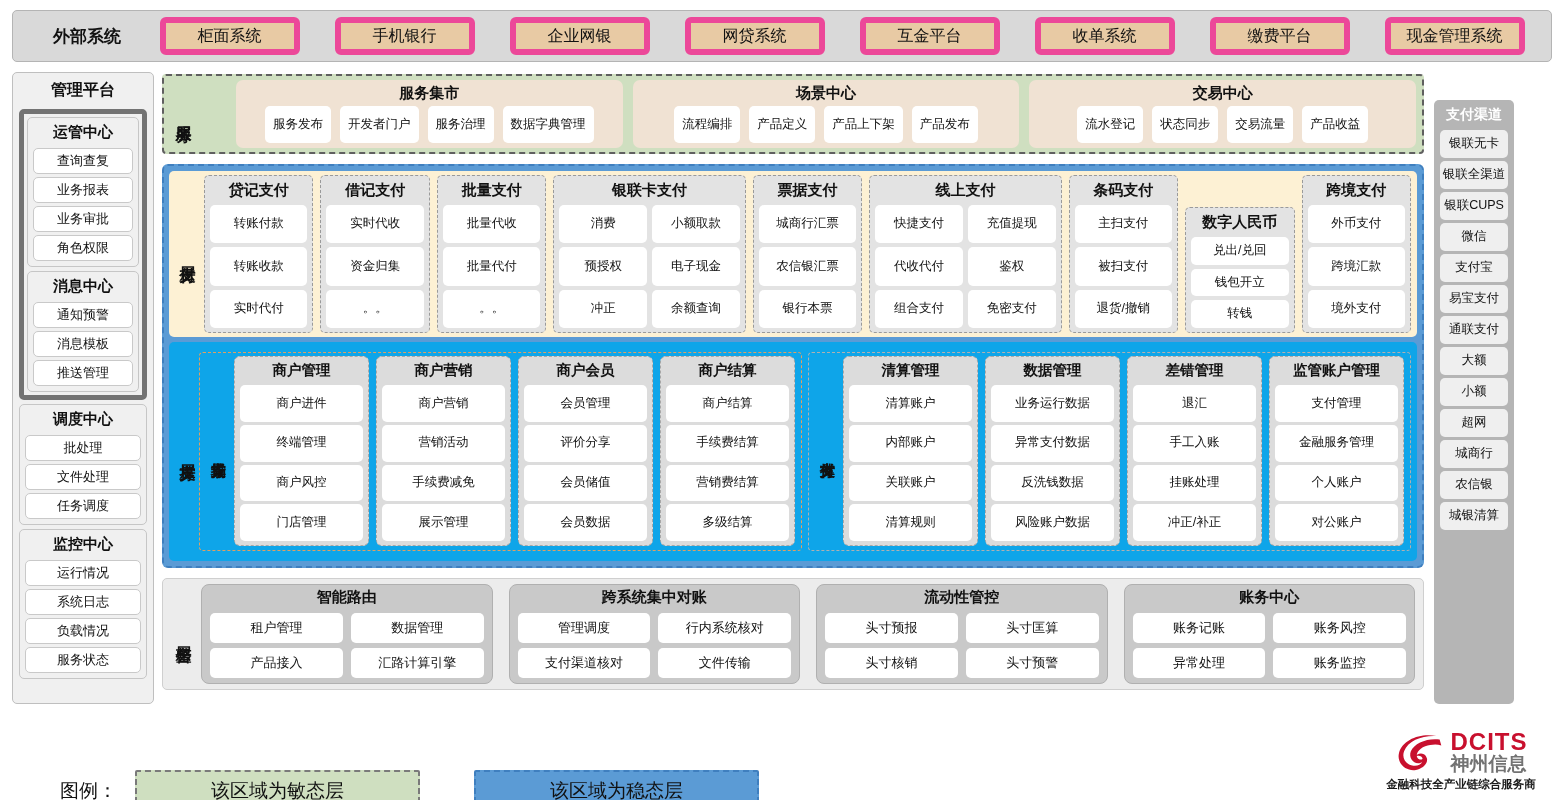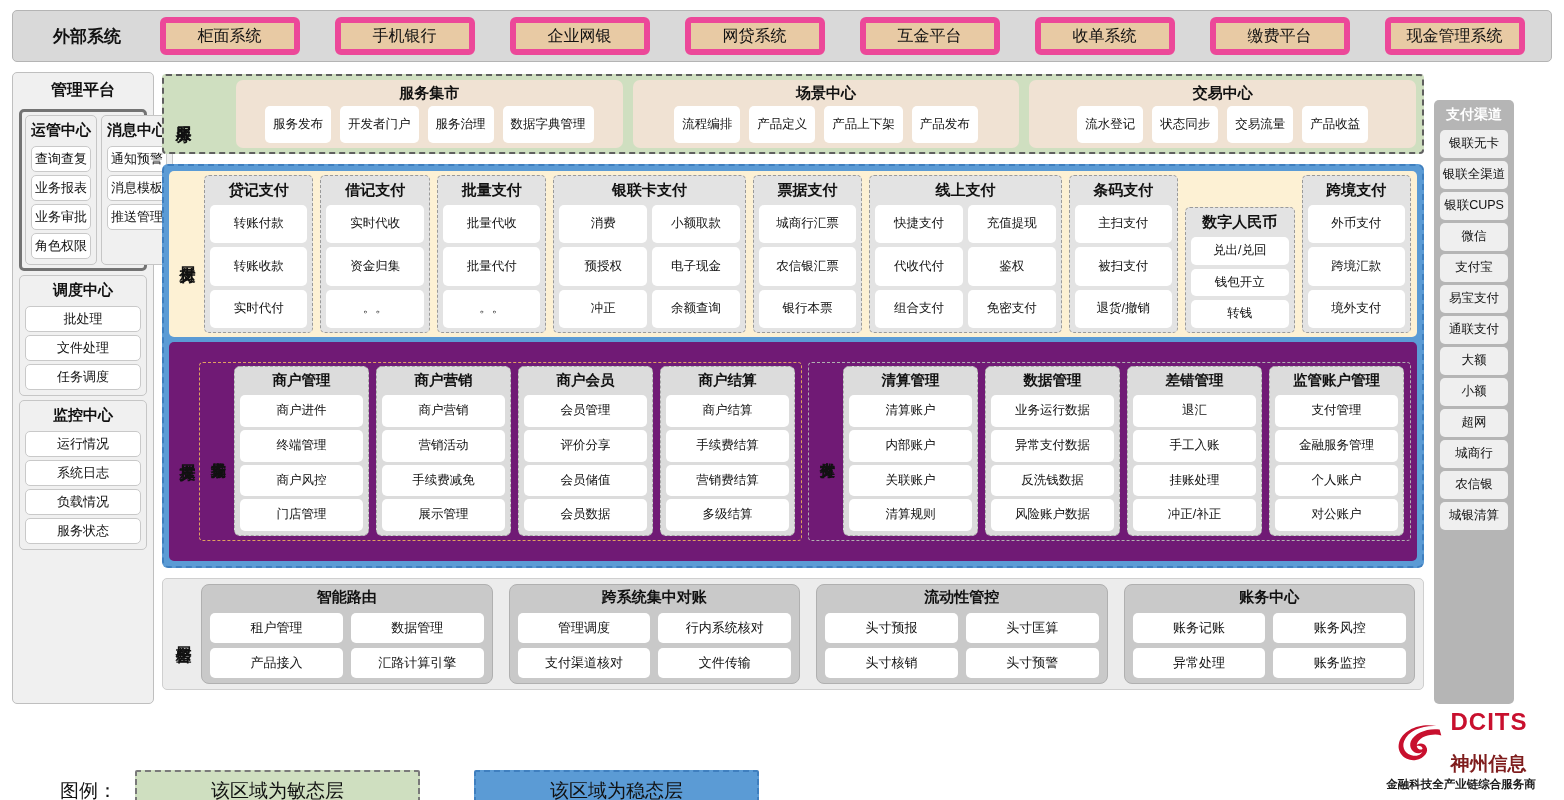--- a/index.html
+++ b/index.html
@@ -59,22 +59,22 @@
     display: flex; flex-direction: column; gap: 4px;
   }
   #mgmt-title { font-size: 16px; font-weight: bold; text-align: center; padding: 3px 0 4px; }
   .mgmt-group {
     border: 1px solid #c6c6c6; border-radius: 5px; background: #f0f0f0;
     padding: 3px 5px 5px; display: flex; flex-direction: column; gap: 3px;
   }
   .mgmt-group > .grp-title { font-size: 15px; padding: 2px 0 3px; }
   .mgmt-group .chip { height: 26px; font-size: 13px; }
   #mgmt-outer {
-    border: 3px solid #737373; border-radius: 5px; padding: 3px;
-    display: flex; flex-direction: row; gap: 4px;
+    border: 5px solid #737373; border-radius: 5px; padding: 3px;
+    display: flex; flex-direction: column; gap: 4px;
   }
 
   
   #channels {
     position: absolute; left: 1434px; top: 100px; width: 80px; height: 604px;
     background: #b5b5b5; border-radius: 5px;
     padding: 4px 6px; display: flex; flex-direction: column; gap: 3px;
   }
   #ch-title { font-size: 14px; font-weight: bold; text-align: center; color: #fff; padding: 2px 0 3px; }
   #channels .chip { background: #efefef; border: none; height: 28px; font-size: 12.5px; border-radius: 5px; }
@@ -113,22 +113,22 @@
     background: #e3e3e3; border: 1px dashed #9a9a9a; border-radius: 5px;
     display: flex; flex-direction: column; padding: 2px 5px 4px;
   }
   .pay-card .grp-title { font-size: 15px; }
   .pay-body { display: flex; flex-direction: column; gap: 4px; flex: 1 1 auto; }
   .pay-body .prow { display: flex; gap: 5px; flex: 1 1 0; }
   .pay-body .chip { flex: 1 1 0; border: none; font-size: 12.5px; }
 
   
   #sup {
-    background: #701a75; border-radius: 5px; flex: 1 1 auto;
-    display: flex; padding: 20px 6px; gap: 0;
+    background: #0ea5e9; border-radius: 5px; flex: 1 1 auto;
+    display: flex; padding: 10px 6px; gap: 0;
   }
   #sup > .vlabel { width: 24px; flex: 0 0 24px; font-size: 16px; letter-spacing: 0; }
   .sup-region {
     display: flex; flex: 1 1 0; padding: 3px 6px 4px; gap: 4px; border-radius: 4px;
   }
   .sup-region.scene { border: 1px dashed #e0a060; }
   .sup-region.payp  { border: 1px dashed #b0b0b0; }
   .sup-region > .vlabel { width: 24px; flex: 0 0 24px; font-size: 15px; letter-spacing: 0; }
   .sup-cols { display: flex; flex: 1 1 auto; gap: 7px; }
   .sup-card {
@@ -164,21 +164,21 @@
   }
   #legend-agile  { background: #cfdfc0; border: 2px dashed #7a7a7a; }
   #legend-stable { background: #5b9bd5; border: 2px dashed #3f7fbf; margin-left: 36px; }
 
   
   #logo { position: absolute; right: 10px; bottom: 8px; width: 186px; text-align: center; }
   #logo-row { display: flex; align-items: center; justify-content: center; gap: 4px; }
   #logo-mark { width: 52px; height: 44px; flex: 0 0 auto; }
   #logo-words { text-align: left; }
   #logo-en { font-size: 24px; font-weight: bold; color: #c8102e; letter-spacing: 1px; line-height: 1; }
-  #logo-cn { font-size: 19px; font-weight: bold; color: #7f1d1d; line-height: 1.1; margin-top: 20px; }
+  #logo-cn { font-size: 19px; font-weight: bold; color: #737373; line-height: 1.1; }
   #logo-tag { font-size: 11.5px; font-weight: bold; color: #1a1a1a; margin-top: 2px; }
 </style>
 </head>
 <body>
 
 <div id="ext-bar">
   <div id="ext-title">外部系统</div>
   <div id="ext-items">
       <div class="chip">柜面系统</div>
       <div class="chip">手机银行</div>

